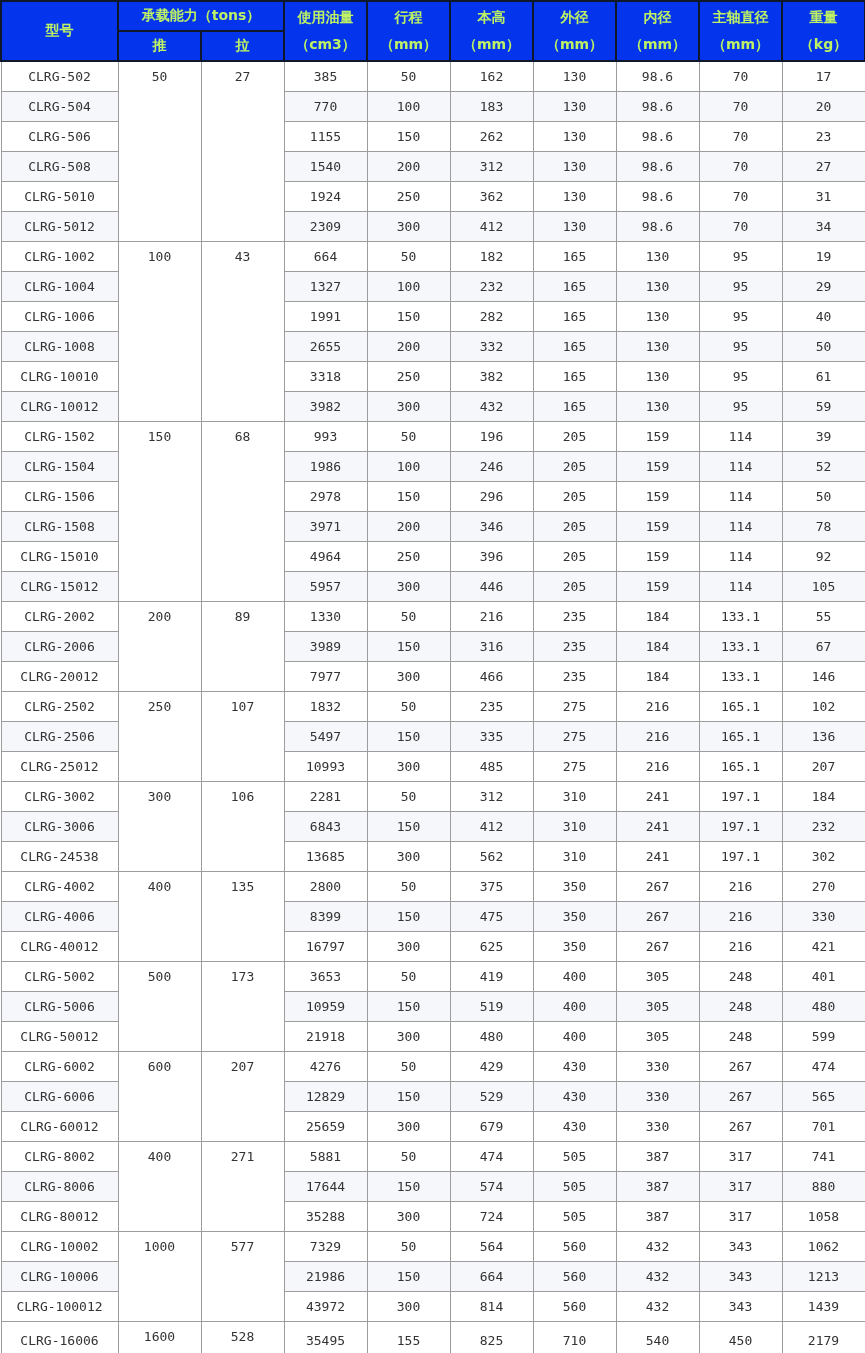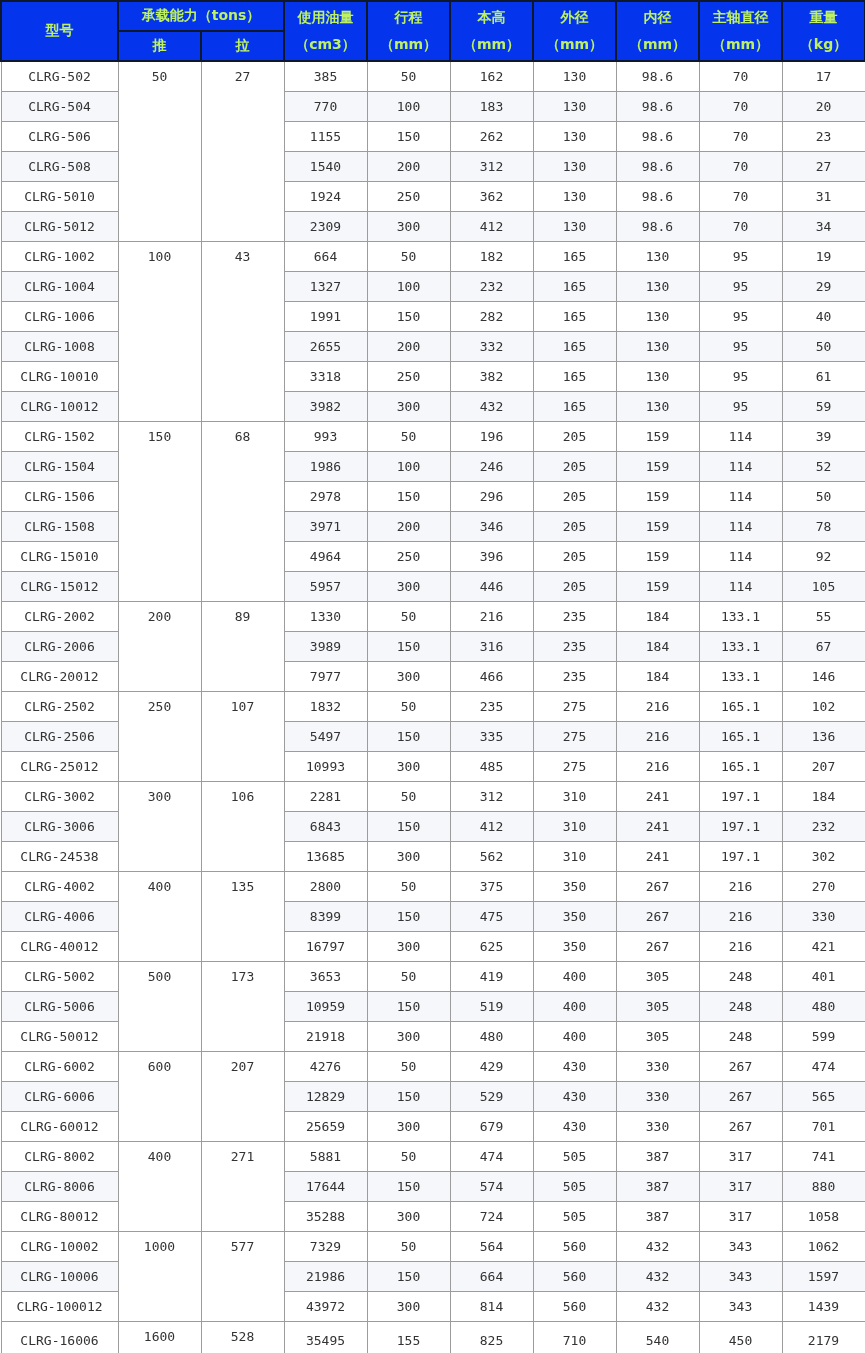--- a/index.html
+++ b/index.html
@@ -521,21 +521,21 @@
         <td>1062</td>
       </tr>
       <tr class="alt">
         <td>CLRG-10006</td>
         <td>21986</td>
         <td>150</td>
         <td>664</td>
         <td>560</td>
         <td>432</td>
         <td>343</td>
-        <td>1597</td>
+        <td>1213</td>
       </tr>
       <tr>
         <td>CLRG-100012</td>
         <td>43972</td>
         <td>300</td>
         <td>814</td>
         <td>560</td>
         <td>432</td>
         <td>343</td>
         <td>1439</td>

